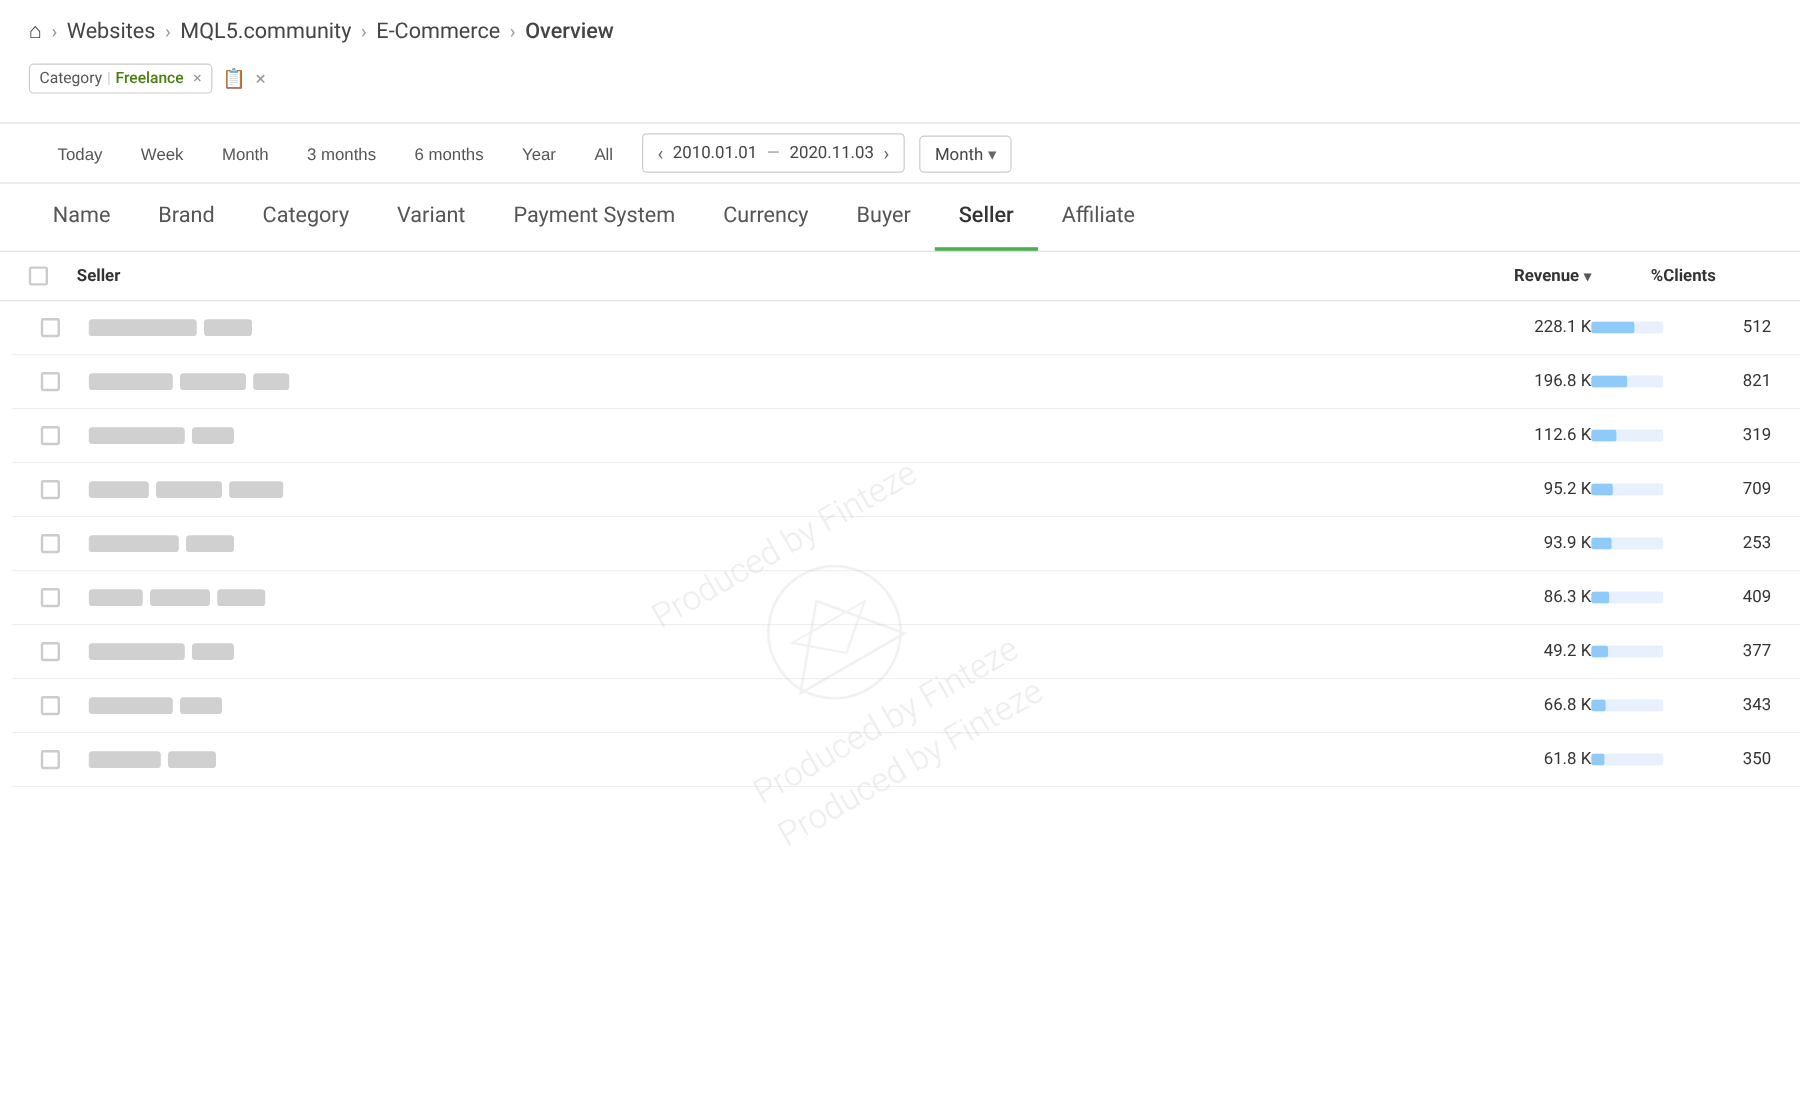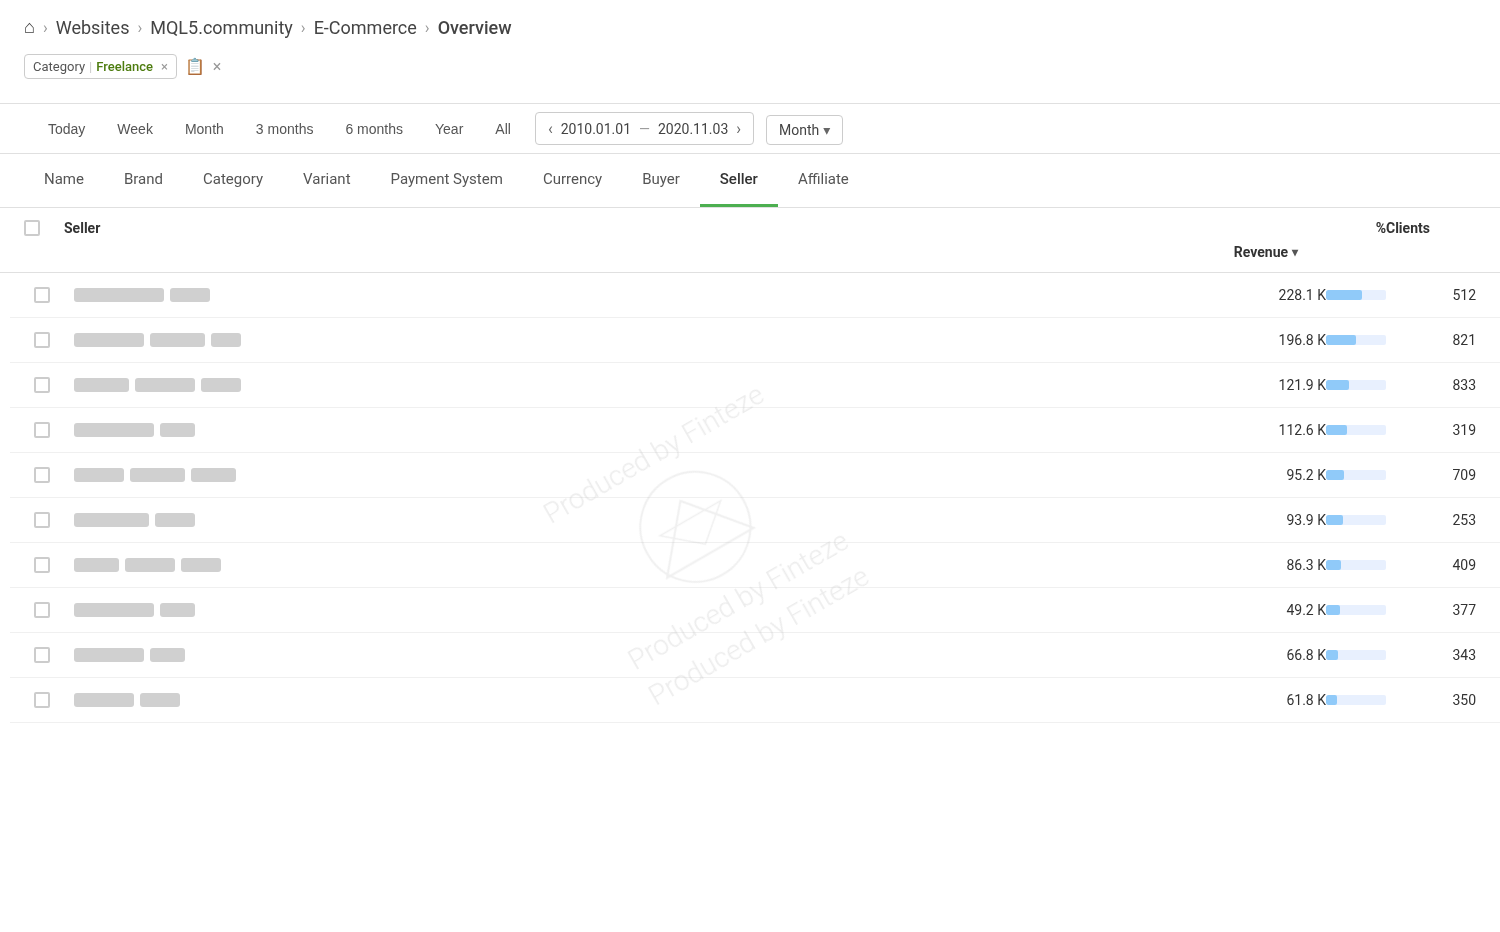--- a/index.html
+++ b/index.html
@@ -52,34 +52,34 @@
       margin-left: 12px; font-size: 14px; color: #444; cursor: pointer;
     }
     .group-select-arrow { color: #666; }
 
     
     .col-tabs {
       display: flex; align-items: center; padding: 0 24px;
       border-bottom: 1px solid #e0e0e0; gap: 0;
     }
     .col-tab {
-      padding: 16px 20px; font-size: 15px; color: #555; cursor: pointer;
+      padding: 16px 20px; font-size: 18px; color: #555; cursor: pointer;
       border-bottom: 3px solid transparent; white-space: nowrap; text-align: right;
     }
     .col-tab.active { color: #333; border-bottom: 3px solid #4caf50; font-weight: 500; }
 
     
     .table-header {
       display: grid;
       grid-template-columns: 40px 1fr 120px 60px 90px;
       padding: 12px 24px;
       font-weight: 700; font-size: 14px; color: #333;
       border-bottom: 1px solid #e0e0e0;
     }
-    .th-revenue { display: flex; align-items: center; gap: 4px; justify-content: center; margin-top: 24px; }
+    .th-revenue { display: flex; align-items: center; gap: 4px; justify-content: flex-end; }
     .th-pct { text-align: right; }
     .th-clients { text-align: left; }
 
     
     .table-row {
       display: grid;
       grid-template-columns: 40px 1fr 120px 60px 90px;
       padding: 14px 24px;
       border-bottom: 1px solid #f0f0f0;
       align-items: center;
@@ -234,39 +234,20 @@
           </div>
         </div>
       </div>
       <div class="row-clients">821</div>
     </div>
     <div class="table-row">
       <div class="row-check">
         <div class="checkbox"></div>
       </div>
       <div class="blurred-multi">
-        <span class="blurred-text" style="width: 55px;"></span>
-        <span class="blurred-text" style="width: 60px;"></span>
-        <span class="blurred-text" style="width: 40px;"></span>
-      </div>
-      <div class="row-revenue">121.9 K</div>
-      <div class="row-pct">
-        <div class="pct-bar-container">
-          <div class="pct-bar-bg">
-            <div class="pct-bar-fill" style="width: 38.5%;"></div>
-          </div>
-        </div>
-      </div>
-      <div class="row-clients">833</div>
-    </div>
-    <div class="table-row">
-      <div class="row-check">
-        <div class="checkbox"></div>
-      </div>
-      <div class="blurred-multi">
         <span class="blurred-text" style="width: 80px;"></span>
         <span class="blurred-text" style="width: 35px;"></span>
       </div>
       <div class="row-revenue">112.6 K</div>
       <div class="row-pct">
         <div class="pct-bar-container">
           <div class="pct-bar-bg">
             <div class="pct-bar-fill" style="width: 35%;"></div>
           </div>
         </div>

